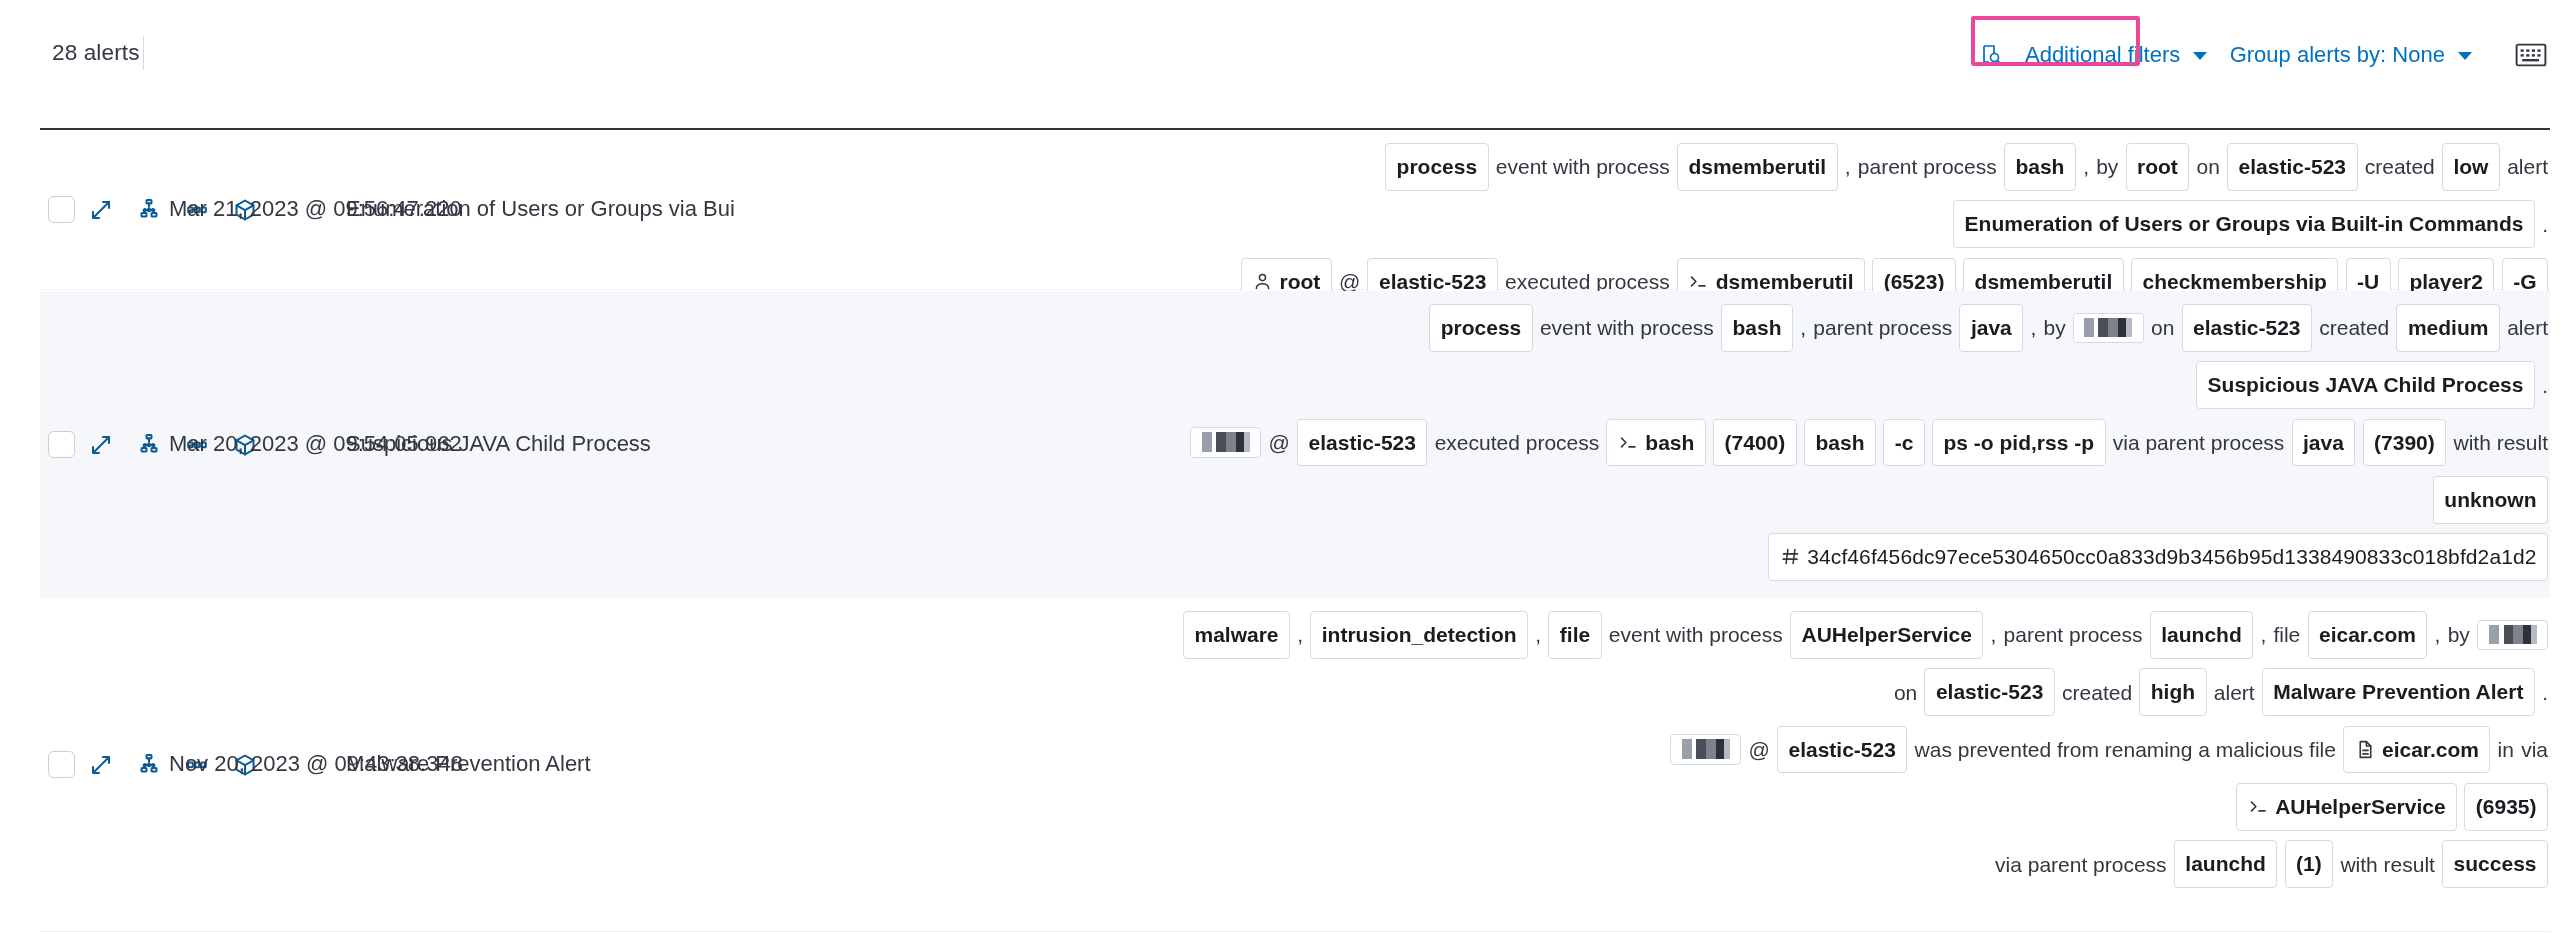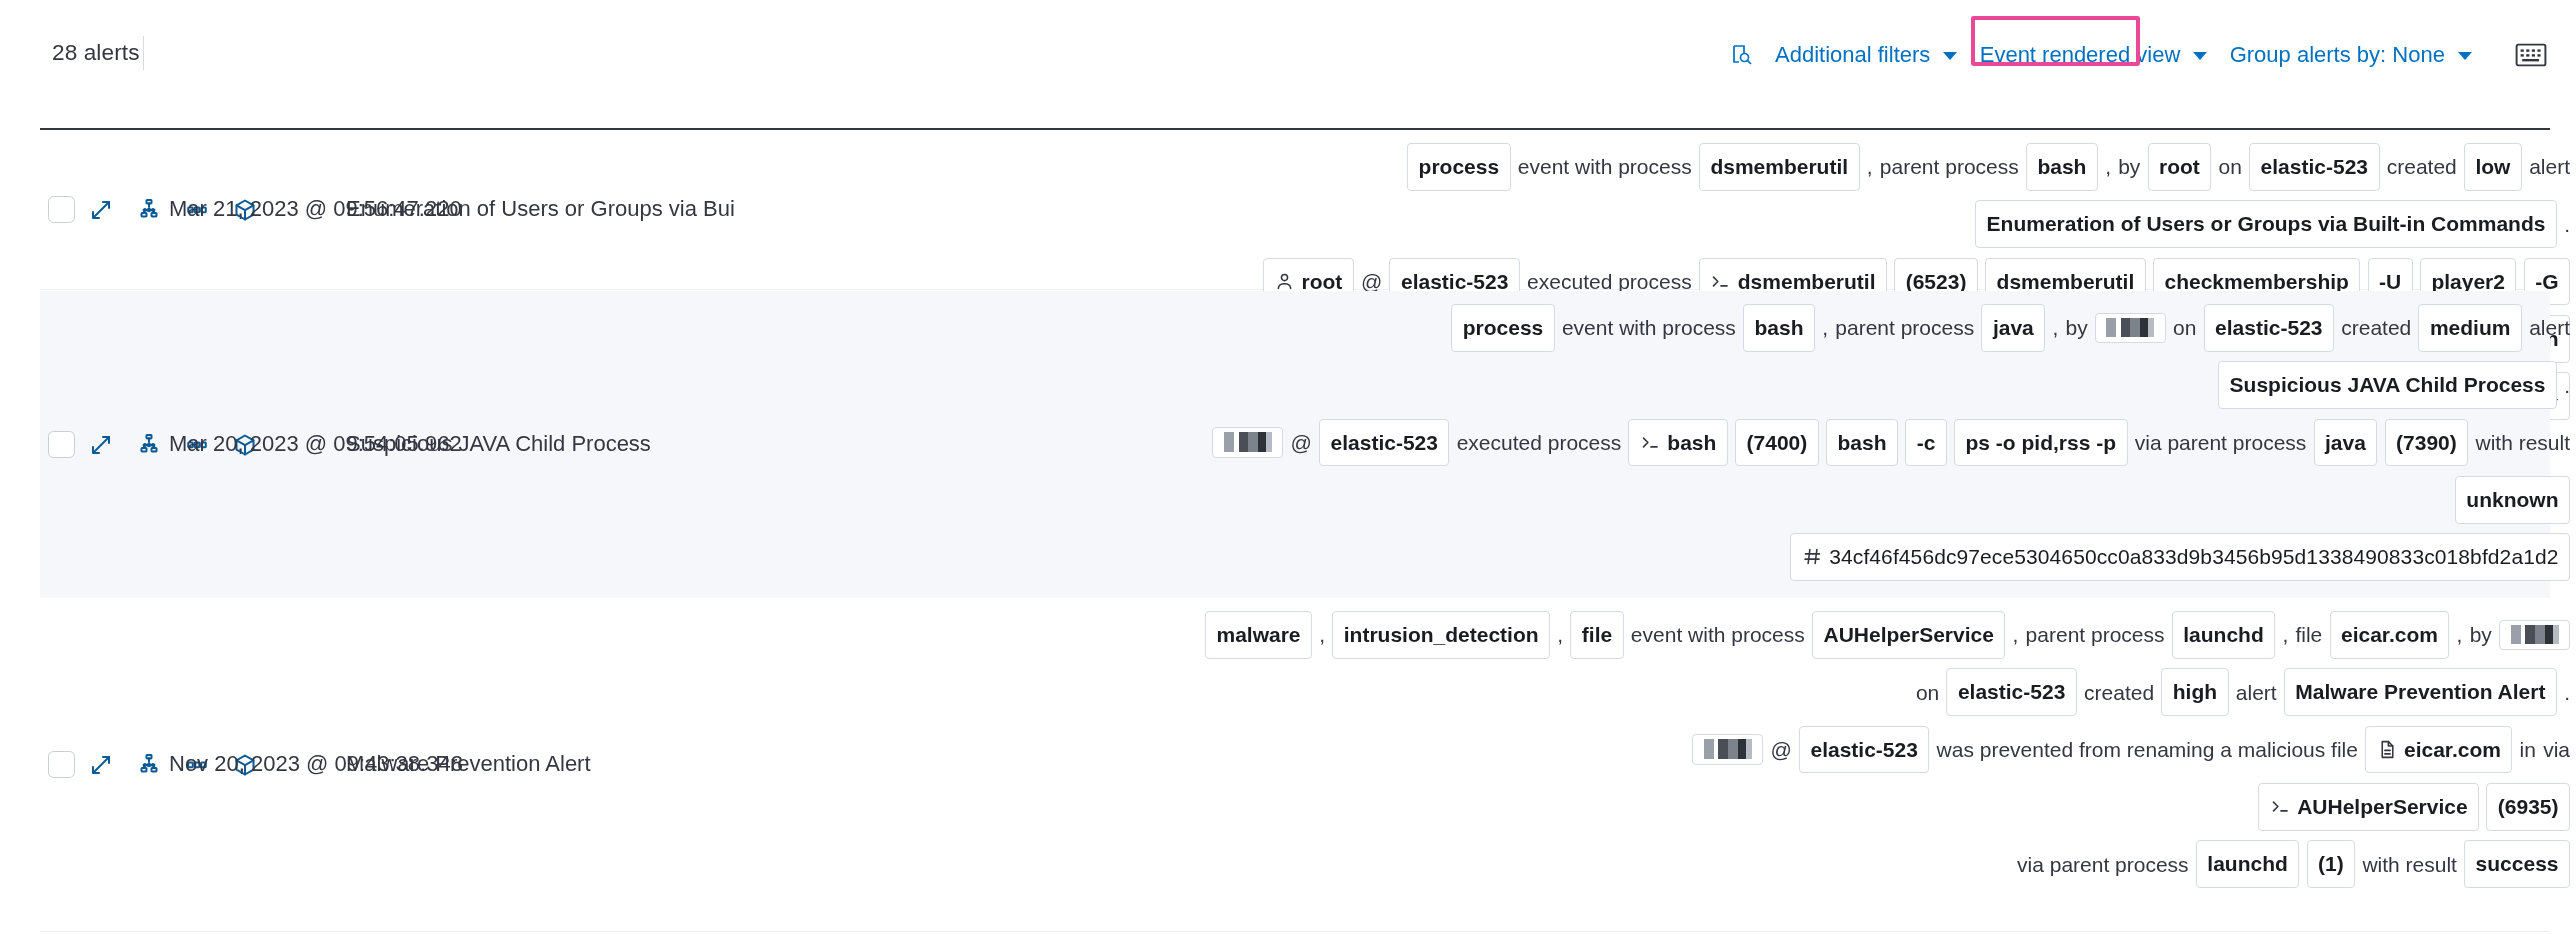--- a/index.html
+++ b/index.html
@@ -170,21 +170,21 @@
     position: absolute;
     left: 306px;
     font-size: 22px;
     color: #343741;
     white-space: nowrap;
   }
 
   
   .summary {
     position: absolute;
-    left: 524px;
+    left: 502px;
     width: 2006px;
     display: flex;
     flex-wrap: wrap;
     justify-content: flex-end;
     align-items: center;
     gap: 0px 6.4px;
     font-size: 21px;
     line-height: 37px;
     color: #343741;
     text-align: right;
@@ -257,24 +257,20 @@
           <circle cx="14.5" cy="14.5" r="4"></circle>
           <path d="M17.6 17.6L21 21"></path>
         </svg>
       </div>
 
       <div class="tb-btn">
         <span>Additional filters</span>
         <span class="caret"></span>
       </div>
 
-      <div class="tb-btn">
-        <span>Event rendered view</span>
-        <span class="caret"></span>
-      </div>
 
       <div class="tb-btn">
         <span>Group alerts by: None</span>
         <span class="caret"></span>
       </div>
 
       <div class="kb-btn">
         <svg width="32" height="26" viewBox="0 0 40 32">
           <rect x="2" y="3" width="36" height="26" rx="2" fill="none" stroke="#343741" stroke-width="2.4"></rect>
           <g fill="#343741">

